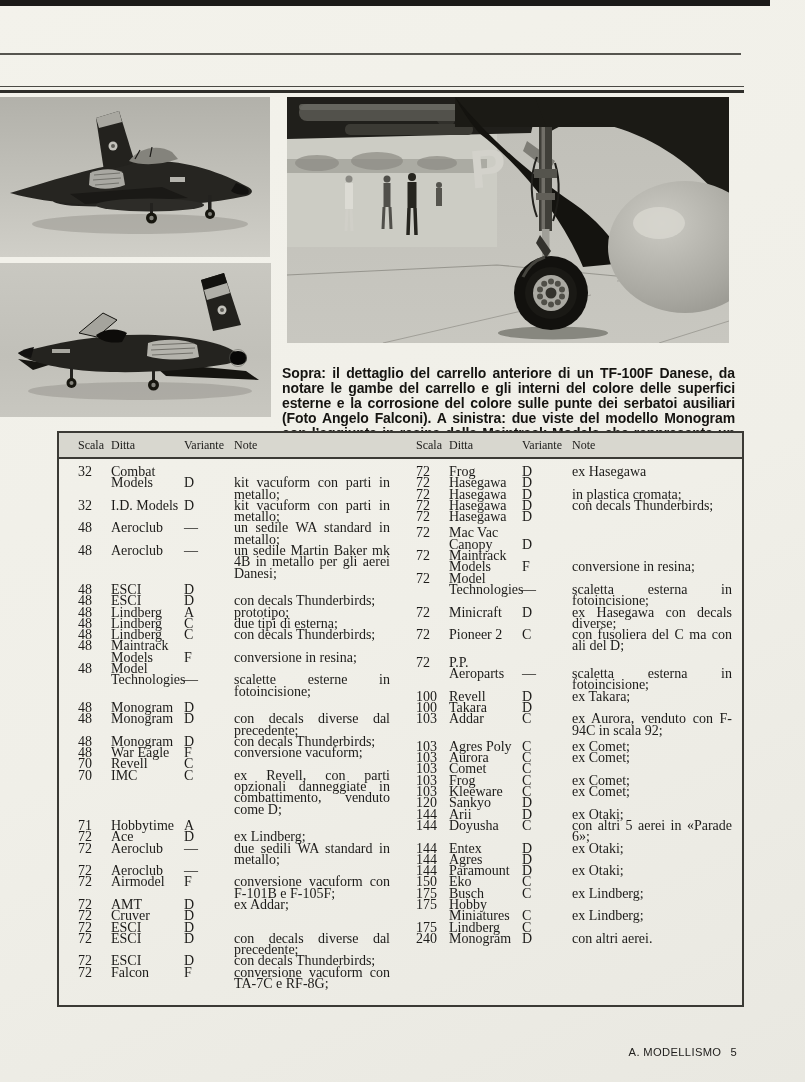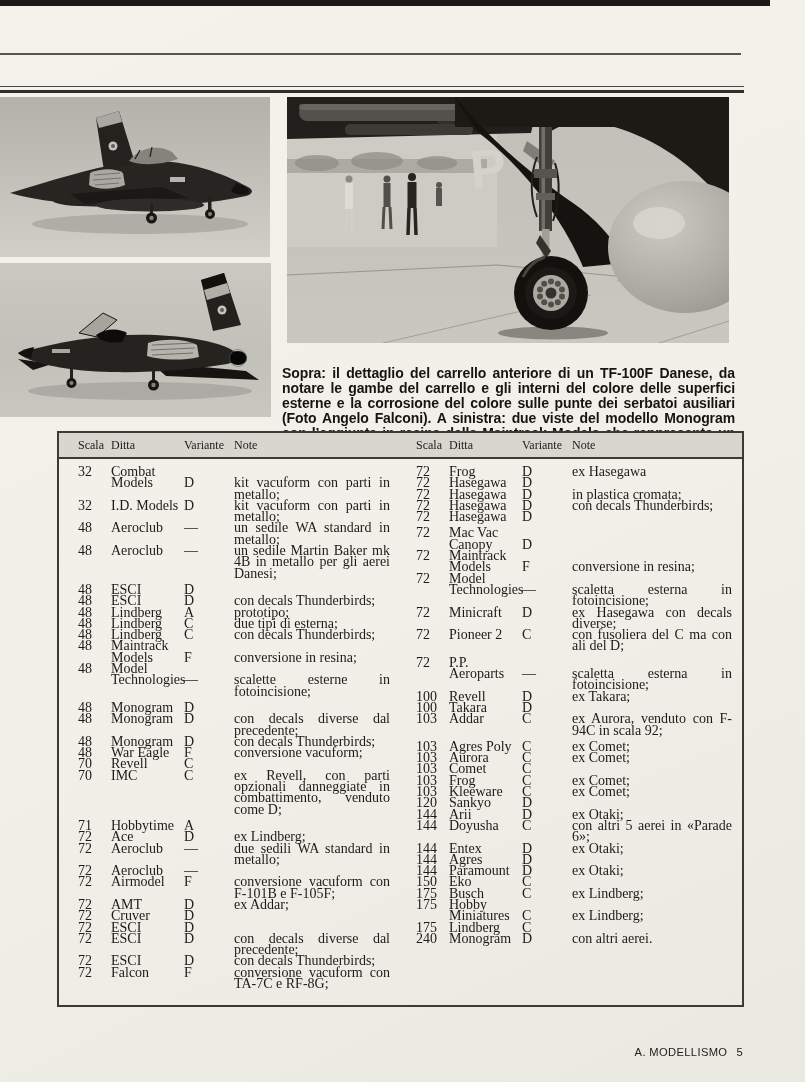--- a/index.html
+++ b/index.html
@@ -29,21 +29,21 @@
          font-family:"Liberation Serif","DejaVu Serif",serif;
          font-size:14px;line-height:11.3px;color:#1c1b19;}
   .tcol{box-sizing:border-box;}
   .tcol.cleft{flex:0 0 343px;padding-left:19px;padding-right:12px;}
   .tcol.cright{flex:1;padding-left:14px;padding-right:10px;}
   .trow{display:grid;grid-template-columns:33px 73px 50px 1fr;align-items:start;}
   .trow.g{margin-top:5px;}
   .c-d{white-space:nowrap;}
   .c-n{text-align:justify;}
   .off1{padding-top:var(--lh);}
-  .footer{position:absolute;left:63px;top:1046px;width:680px;text-align:right;
+  .footer{position:absolute;left:57px;top:1046px;width:680px;text-align:right;
           font-size:11.2px;letter-spacing:0.35px;color:#22211f;}
   .footer .pg{margin-left:9px;}
 </style>
 </head>
 <body>
 
 <div class="page">
 
   <div class="topbar"></div>
   <div class="rule-a"></div>

